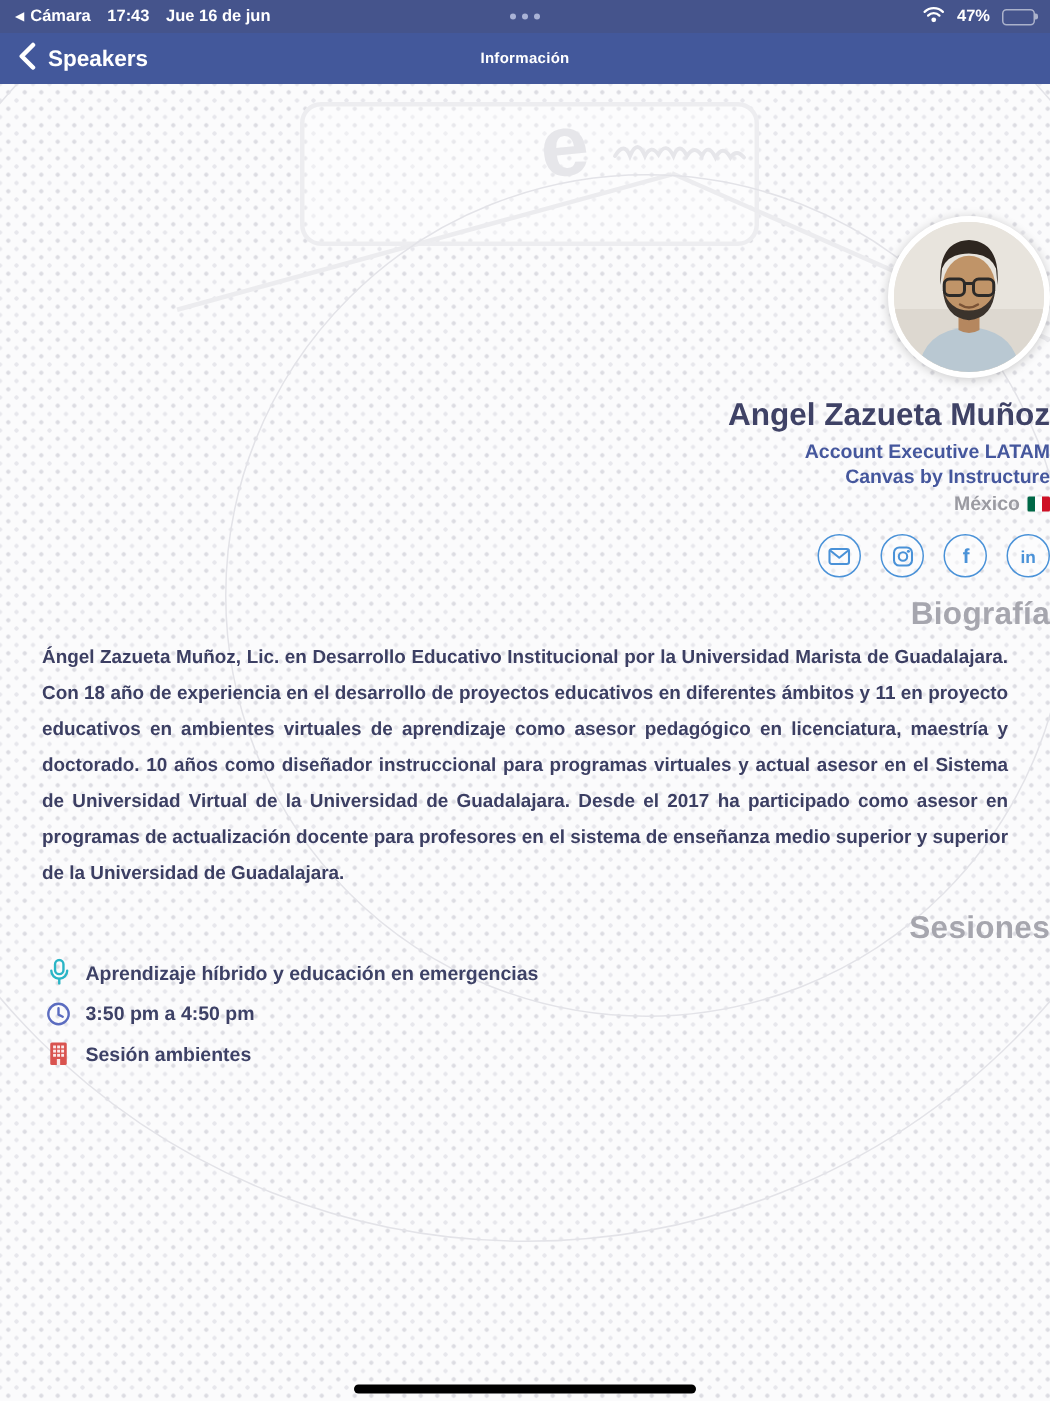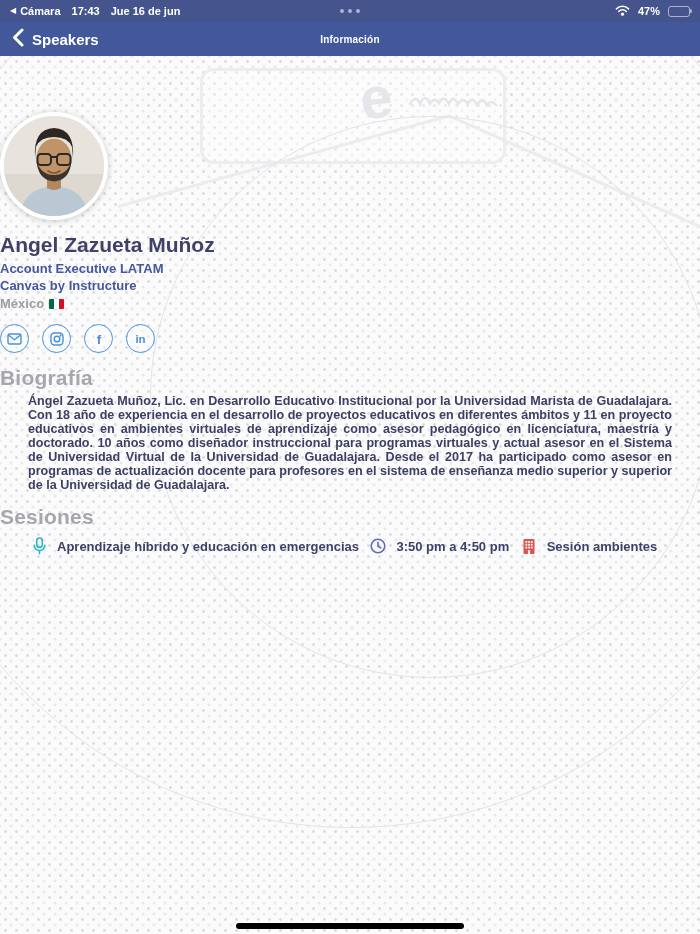--- a/index.html
+++ b/index.html
@@ -40,35 +40,35 @@
   }
   .decor{position:absolute;pointer-events:none;}
   .wm-rect{left:200px;top:12px;width:300px;height:90px;border:3px solid #ededf0;border-radius:14px;background:rgba(255,255,255,.35);}
   .wm-e{left:360px;top:8px;font-size:58px;font-weight:700;color:#e6e6ea;transform:rotate(-6deg);}
   .wm-line{height:2.5px;background:#ececef;transform-origin:left center;}
   .lineA{left:118px;top:149px;width:342px;transform:rotate(-15.3deg);}
   .lineB{left:448px;top:58px;width:275px;transform:rotate(23.8deg);}
   .bg-circle{border:1.5px solid #e3e3e8;border-radius:50%;}
   .c1{left:150px;top:60px;width:560px;height:560px;}
   .c2{left:-110px;top:-150px;width:920px;height:920px;}
-  .content-inner{position:relative;display:flex;flex-direction:column;align-items:flex-start;padding-top:56px;z-index:2;}
+  .content-inner{position:relative;display:flex;flex-direction:column;align-items:flex-end;padding-top:88px;z-index:2;}
   
   .avatar{width:100px;height:100px;border-radius:50%;border:4px solid #fff;box-shadow:0 1px 7px rgba(0,0,0,.20);overflow:hidden;background:#e7e3dc;}
   .avatar svg{display:block;}
   .name{margin-top:13px;font-size:21px;font-weight:700;color:#3f4266;}
   .role{margin-top:4px;font-size:13px;font-weight:700;color:#45579d;}
   .company{margin-top:2px;font-size:13px;font-weight:700;color:#45579d;}
   .country{margin-top:3px;font-size:13px;font-weight:700;color:#9b9ba2;display:flex;align-items:center;gap:5px;}
   .flag{width:15px;height:10px;border-radius:1px;background:linear-gradient(90deg,#006847 0 33%,#fff 33% 66%,#ce1126 66% 100%);box-shadow:0 0 0 .5px rgba(0,0,0,.08);}
   .social-row{display:flex;gap:13px;margin-top:13px;}
   .social-btn{width:27px;height:27px;border:1.7px solid #4a92d8;border-radius:50%;display:flex;align-items:center;justify-content:center;color:#4a92d8;cursor:pointer;background:rgba(255,255,255,.4);}
   
   .section-heading{margin-top:13px;font-size:21px;font-weight:700;color:#a6a6ae;letter-spacing:.2px;}
-  .bio{margin-top:4px;padding:0 28px;font-size:12.6px;line-height:14px;font-weight:700;color:#3c3f63;text-align:justify;}
-  .sessions-list{align-self:stretch;padding:8px 0 0 30px;display:flex;flex-direction:row;gap:10.5px;}
+  .bio{margin-top:4px;padding:0 28px;font-size:12.6px;line-height:24px;font-weight:700;color:#3c3f63;text-align:justify;}
+  .sessions-list{align-self:stretch;padding:8px 0 0 30px;display:flex;flex-direction:column;gap:10.5px;}
   .session-row{display:flex;align-items:center;gap:9px;font-size:13px;font-weight:700;color:#3d4166;}
   .session-row .ic{width:18px;display:flex;justify-content:center;}
   
   .home-indicator{position:absolute;bottom:5px;left:50%;transform:translateX(-50%);width:228px;height:6px;background:#000;border-radius:3px;z-index:9;cursor:pointer;}
 </style>
 </head>
 <body>
 
 <div class="screen">
 

